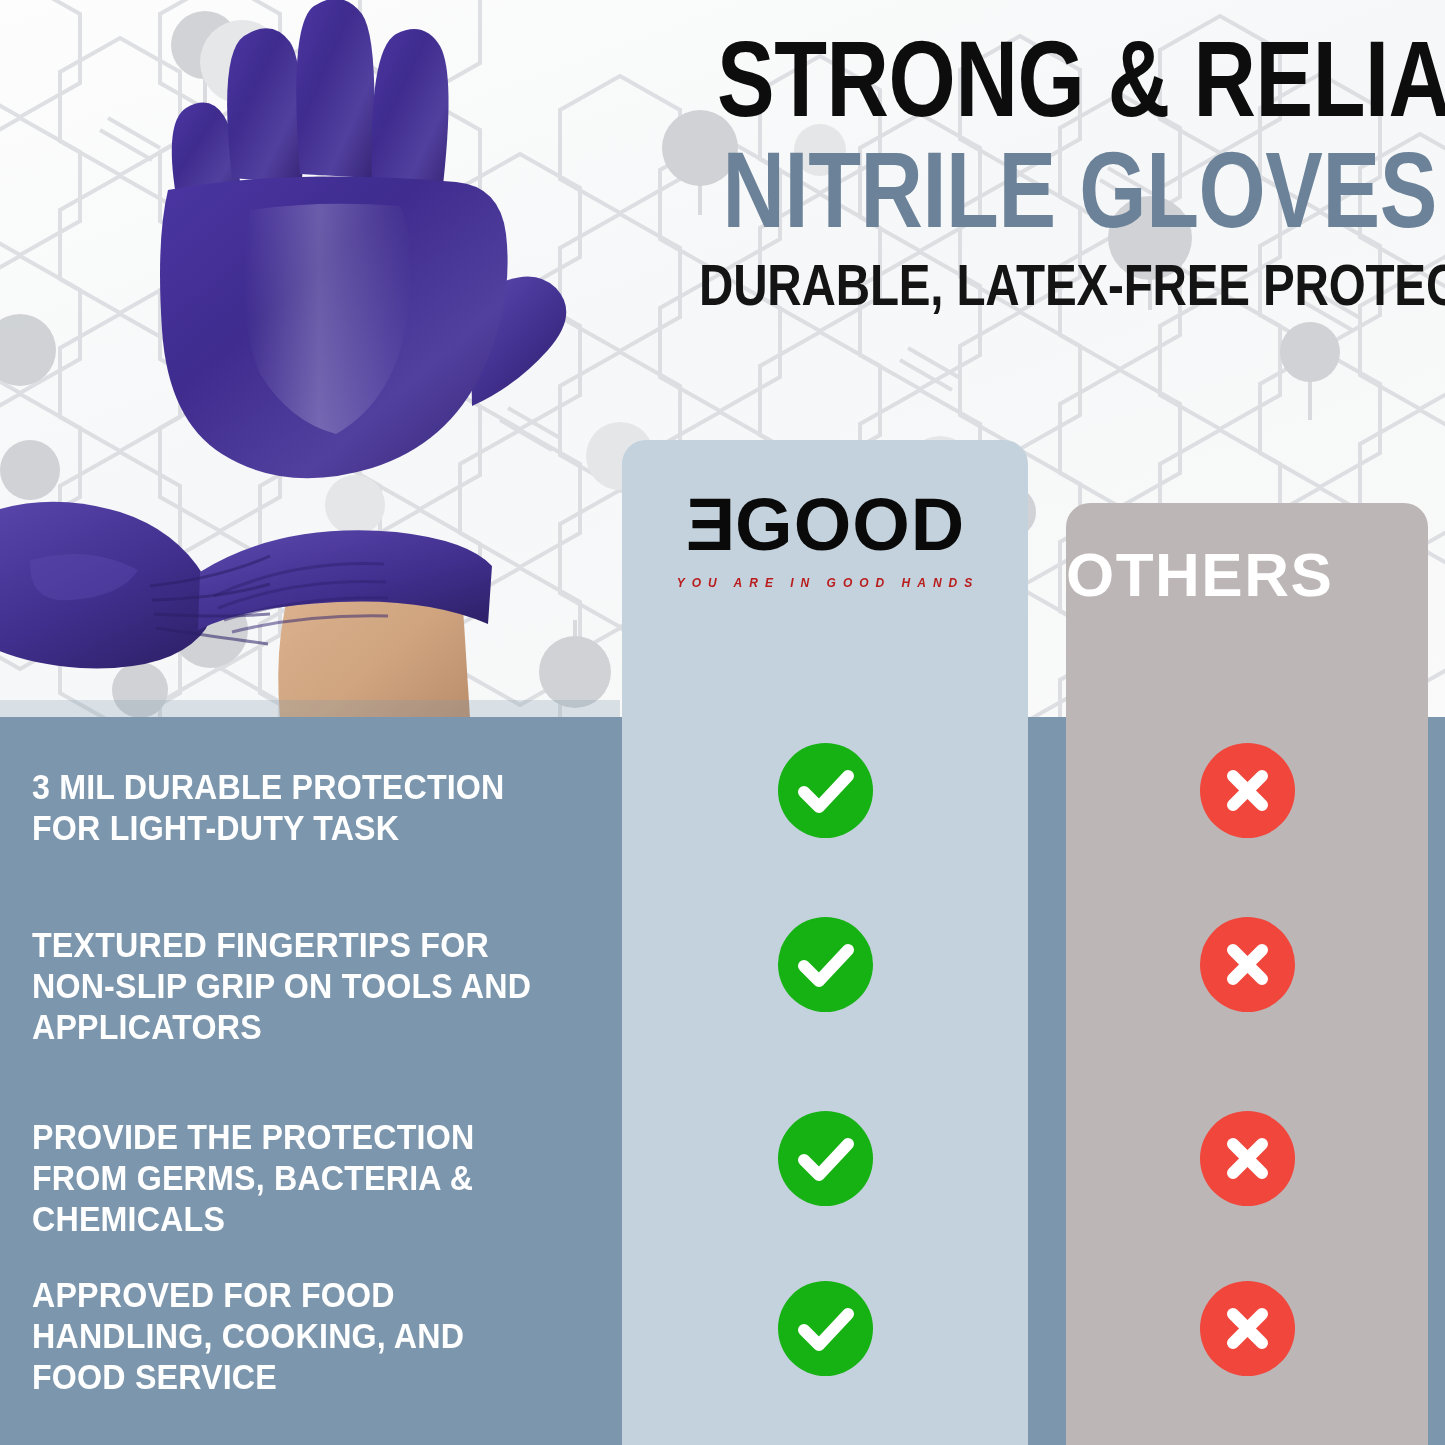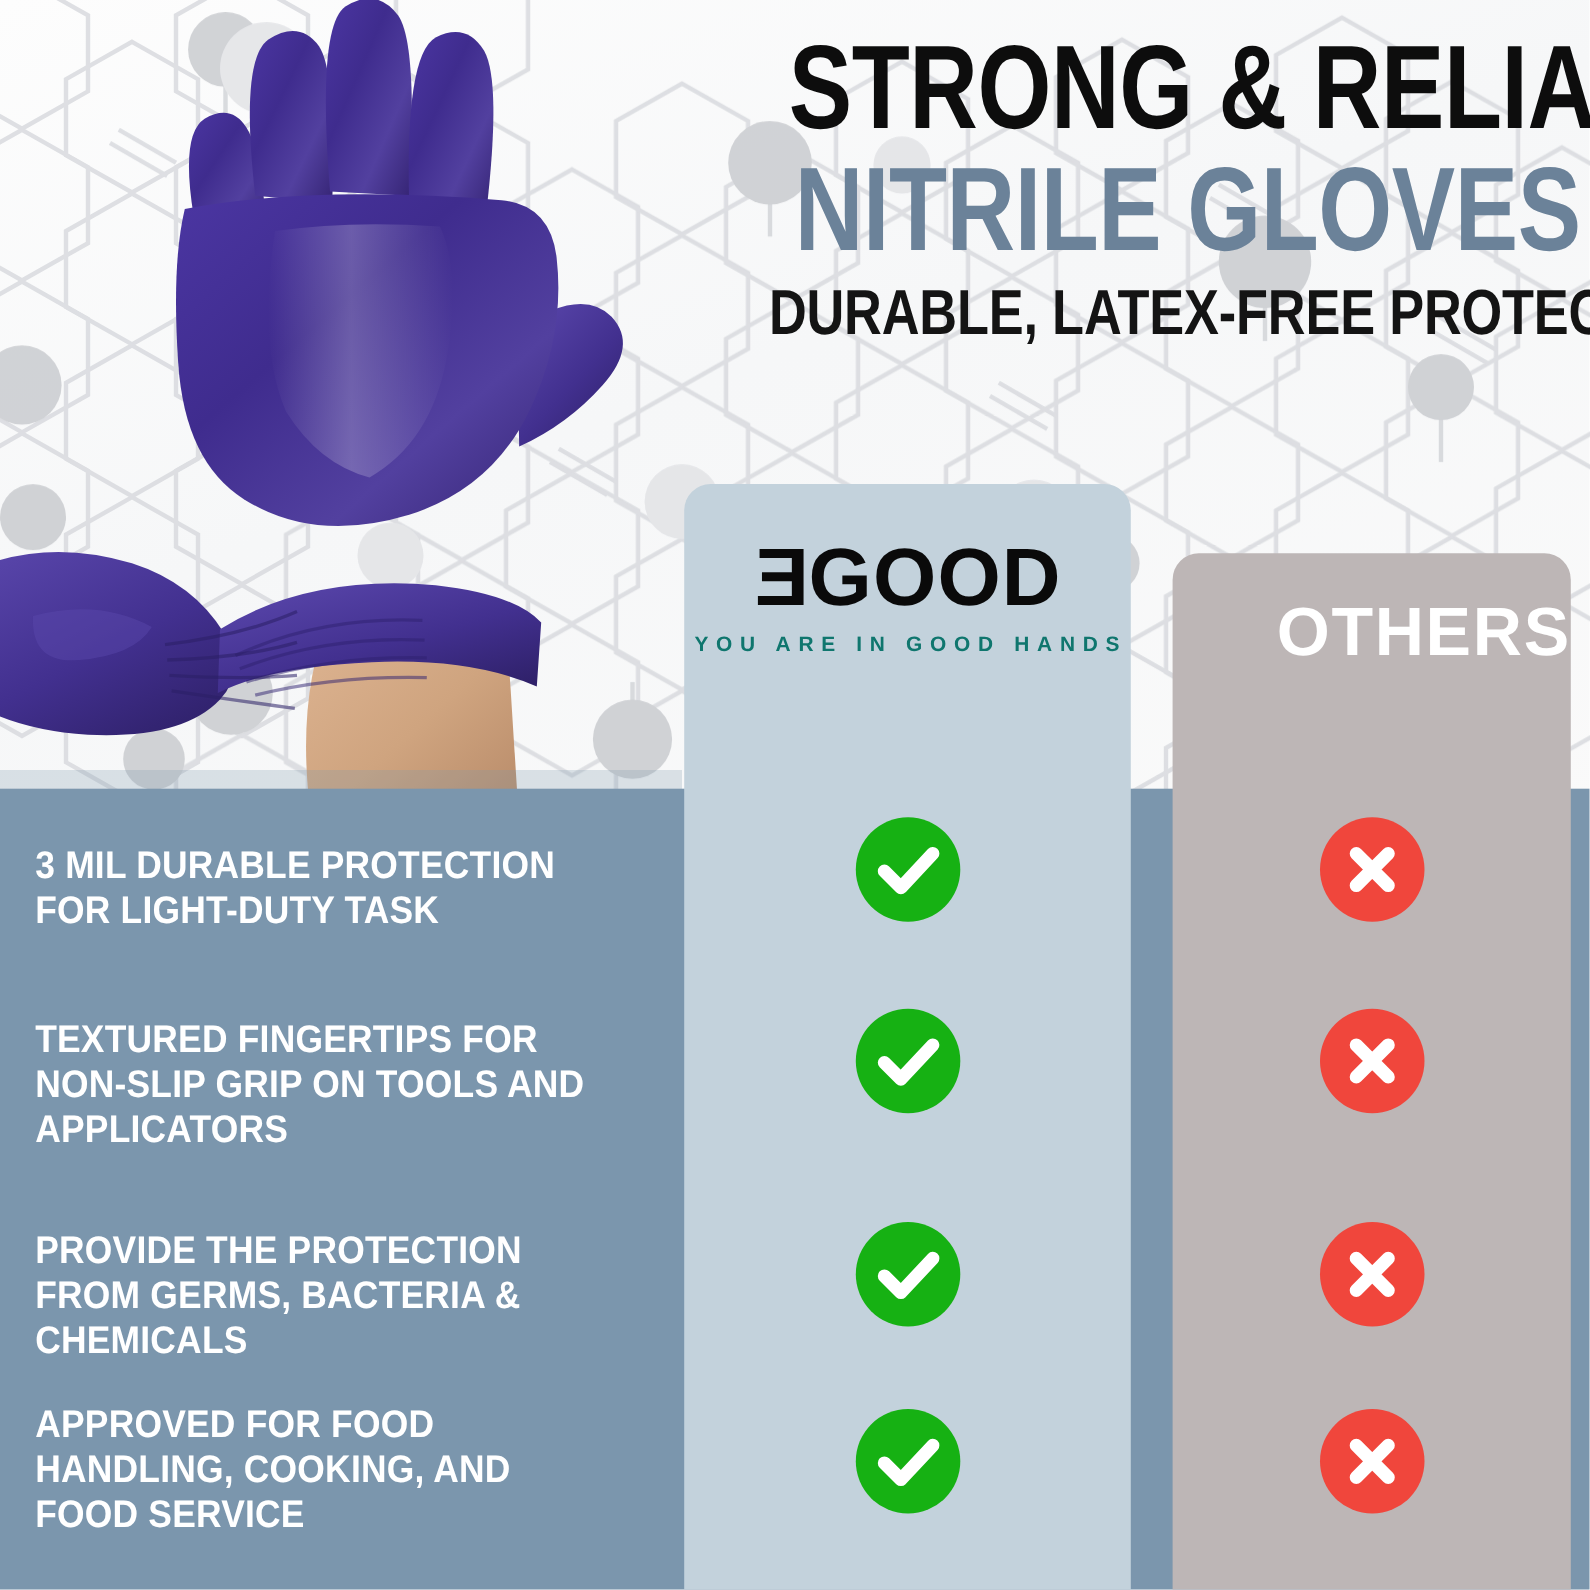--- a/index.html
+++ b/index.html
@@ -60,25 +60,25 @@
   
   .logo-wrap { position:absolute; left:0; right:0; top:48px; text-align:center; }
   .logo-word {
     font-family:"Liberation Sans",sans-serif;
     font-weight:bold; font-size:74px; letter-spacing:1px;
     color:#0a0a0a; line-height:1; display:inline-block;
   }
   .logo-word .mirror-e { display:inline-block; transform:scaleX(-1); }
   .logo-tag {
     font-family:"Liberation Sans",sans-serif;
-    font-weight:bold; font-size:19px; letter-spacing:7px;
-    color:#0f766e; margin-top:14px; padding-left:6px;
+    font-weight:bold; font-size:12px; letter-spacing:7px;
+    color:#b91c1c; margin-top:14px; padding-left:6px;font-style:italic;
   }
   .others-title {
-    position:absolute; left:0; right:0; top:36px; text-align:right;
+    position:absolute; left:0; right:0; top:36px; text-align:left;
     font-family:"Liberation Sans",sans-serif;
     font-weight:bold; font-size:62px; letter-spacing:1.5px; color:#ffffff;
   }
 
   
   .feature-panel {
     position:absolute; left:0; top:717px; width:1445px; height:728px;
     background:#7b96ad; z-index:4;
   }
   .feature-list { position:absolute; left:32px; top:0; width:570px; }

